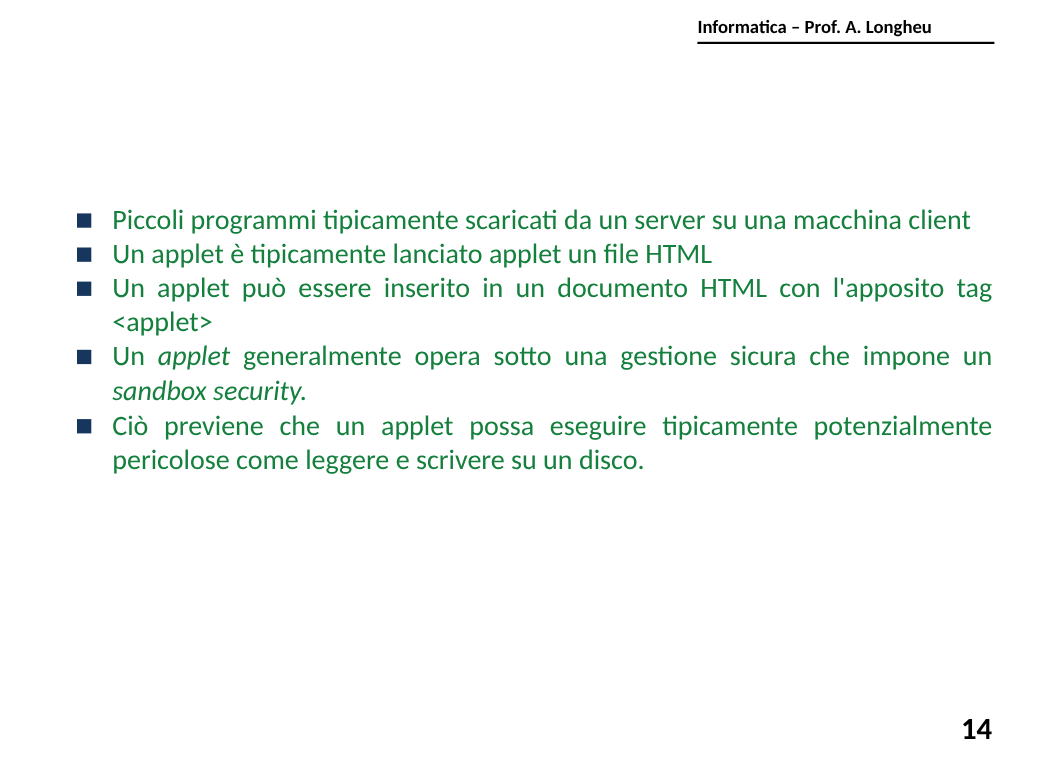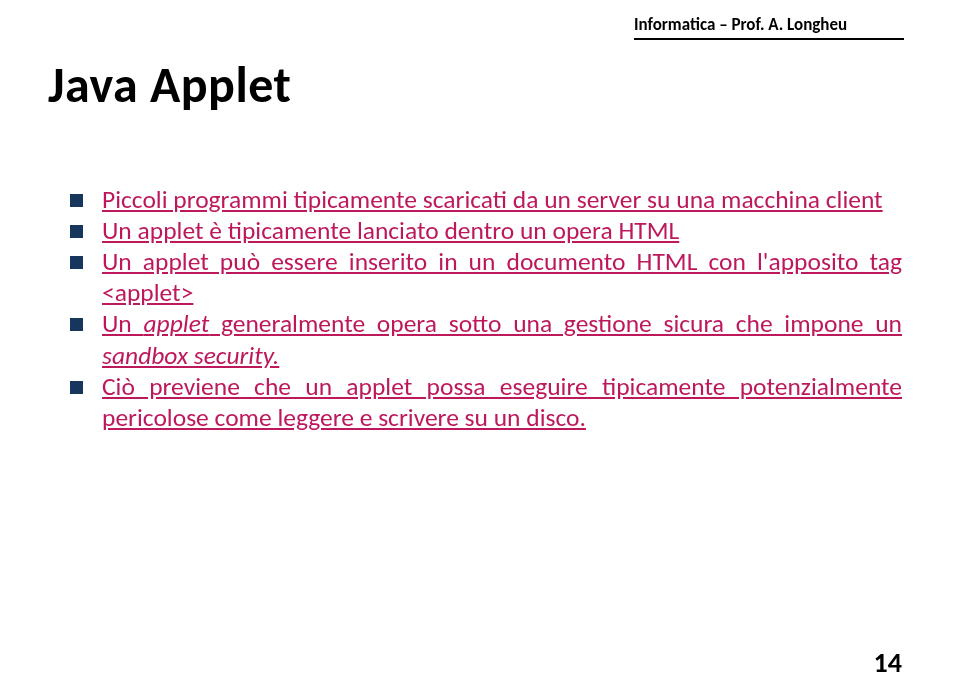--- a/index.html
+++ b/index.html
@@ -30,22 +30,21 @@
     top: 184px;
     left: 68px;
     right: 30px;
   }
   .bullet-list { list-style: none; }
   .bullet-item {
     position: relative;
     padding-left: 34px;
     font-size: 25.5px;
     line-height: 1.22;
-    color: #be185d;
-    text-decoration: underline;
+    color: #15803d;
   }
   .bullet-item.justify { text-align: justify; }
   .bullet-item::before {
     content: "";
     position: absolute;
     left: 2px;
     top: 10px;
     width: 13px;
     height: 13px;
     background: #17365d;
@@ -63,32 +62,31 @@
 </head>
 <body>
 
 <div class="page">
 
   <div class="header">
     <div>Informatica – Prof. A. Longheu</div>
     <div class="rule"></div>
   </div>
 
-  <div class="title">Java Applet</div>
 
   <div class="content">
     <ul class="bullet-list">
 
       <li class="bullet-item">
         <span>Piccoli programmi tipicamente scaricati da un server su una macchina client</span>
       </li>
 
 
       <li class="bullet-item">
-        <span>Un applet  è tipicamente lanciato dentro un opera HTML</span>
+        <span>Un applet  è tipicamente lanciato applet un file HTML</span>
       </li>
 
       <li class="bullet-item justify">
         <span>Un applet può essere inserito in un documento HTML con l'apposito tag &lt;applet&gt;</span>
       </li>
 
       <li class="bullet-item justify">
         <span>Un </span><span class="italic">applet</span><span> generalmente opera sotto una gestione sicura che impone un </span><span class="italic">sandbox security.</span>
       </li>
 

